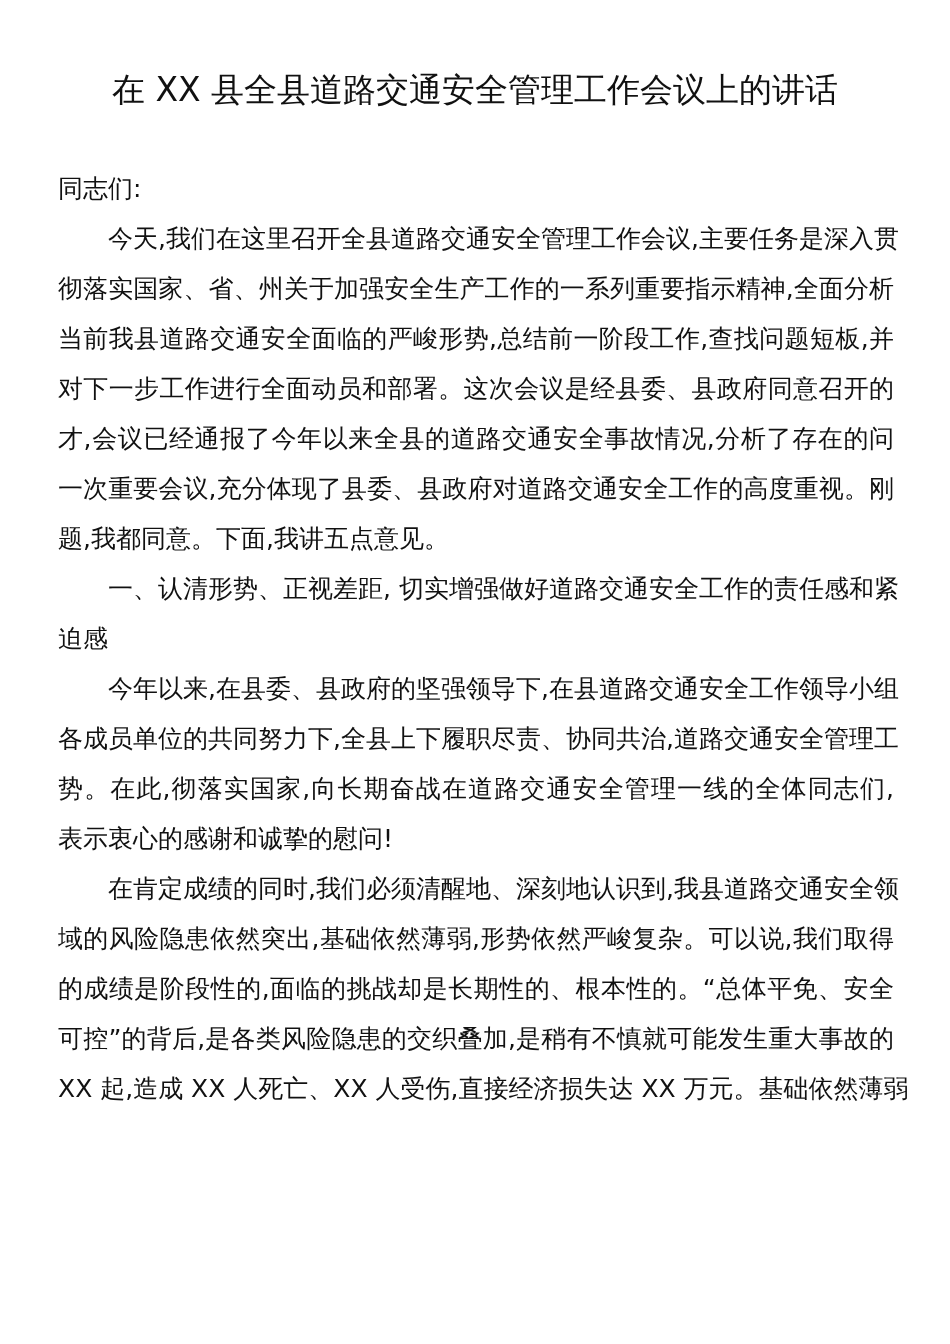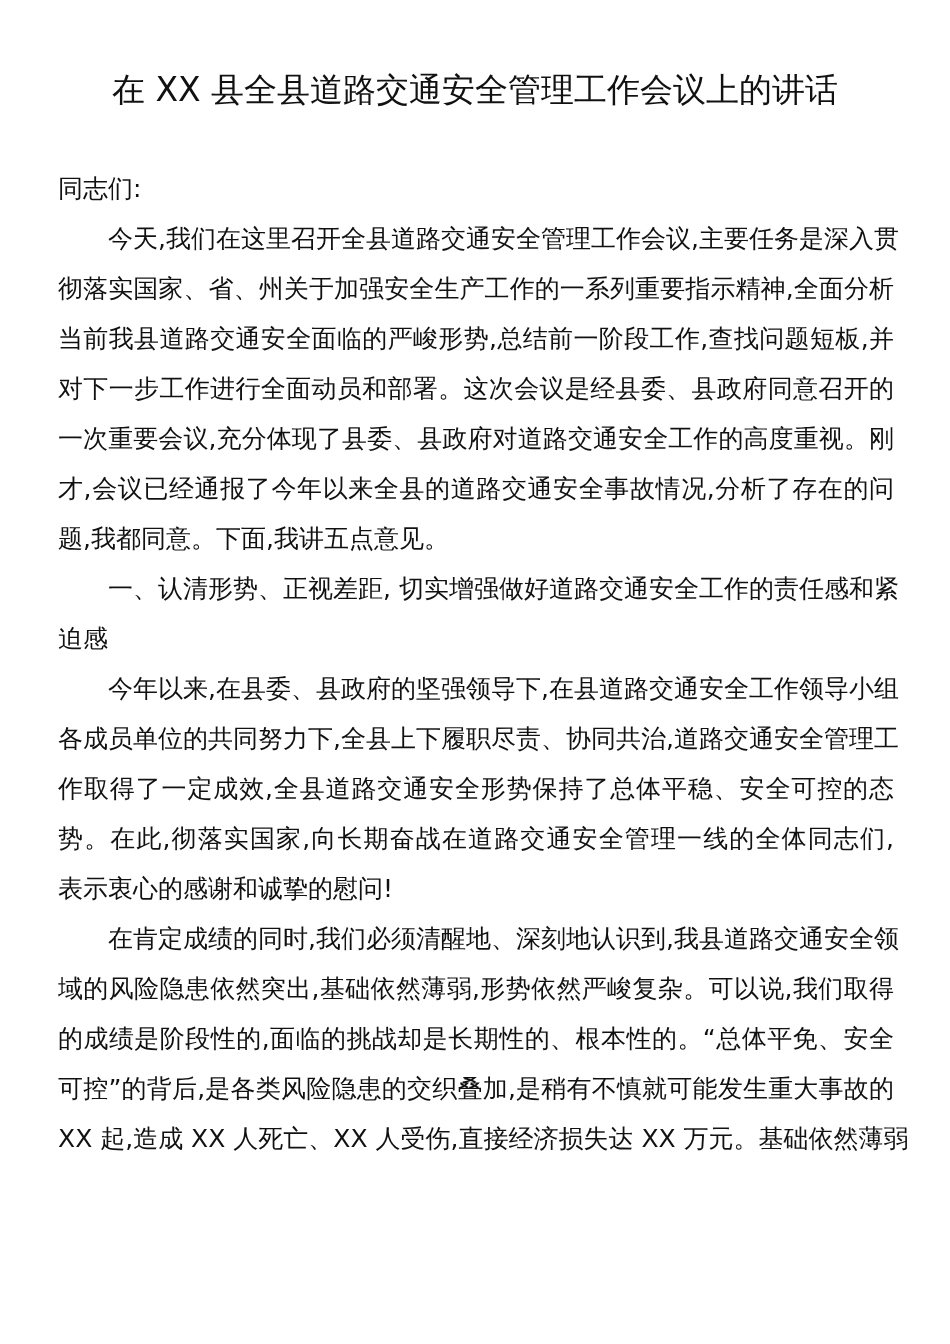--- a/index.html
+++ b/index.html
@@ -71,34 +71,33 @@
   <h1 class="title">在 XX 县全县道路交通安全管理工作会议上的讲话</h1>
 
   <div class="body">
     <span class="salutation">同志们:</span>
 
     <div>
       <span class="line indent">今天,我们在这里召开全县道路交通安全管理工作会议,主要任务是深入贯</span>
       <span class="line">彻落实国家、省、州关于加强安全生产工作的一系列重要指示精神,全面分析</span>
       <span class="line">当前我县道路交通安全面临的严峻形势,总结前一阶段工作,查找问题短板,并</span>
       <span class="line">对下一步工作进行全面动员和部署。这次会议是经县委、县政府同意召开的</span>
+      <span class="line">才,会议已经通报了今年以来全县的道路交通安全事故情况,分析了存在的问</span>
       <span class="line">一次重要会议,充分体现了县委、县政府对道路交通安全工作的高度重视。刚</span>
-      <span class="line">才,会议已经通报了今年以来全县的道路交通安全事故情况,分析了存在的问</span>
       <span class="line last">题,我都同意。下面,我讲五点意见。</span>
     </div>
 
     <div>
       <span class="line indent">一、认清形势、正视差距, 切实增强做好道路交通安全工作的责任感和紧</span>
       <span class="line last">迫感</span>
     </div>
 
     <div>
       <span class="line indent">今年以来,在县委、县政府的坚强领导下,在县道路交通安全工作领导小组</span>
       <span class="line">各成员单位的共同努力下,全县上下履职尽责、协同共治,道路交通安全管理工</span>
-      <span class="line">作取得了一定成效,全县道路交通安全形势保持了总体平稳、安全可控的态</span>
       <span class="line">势。在此,彻落实国家,向长期奋战在道路交通安全管理一线的全体同志们,</span>
       <span class="line last">表示衷心的感谢和诚挚的慰问!</span>
     </div>
 
     <div>
       <span class="line indent">在肯定成绩的同时,我们必须清醒地、深刻地认识到,我县道路交通安全领</span>
       <span class="line">域的风险隐患依然突出,基础依然薄弱,形势依然严峻复杂。可以说,我们取得</span>
       <span class="line">的成绩是阶段性的,面临的挑战却是长期性的、根本性的。“总体平免、安全</span>
       <span class="line">可控”的背后,是各类风险隐患的交织叠加,是稍有不慎就可能发生重大事故的</span>
       <span class="line">XX 起,造成 XX 人死亡、XX 人受伤,直接经济损失达 XX 万元。基础依然薄弱</span>

